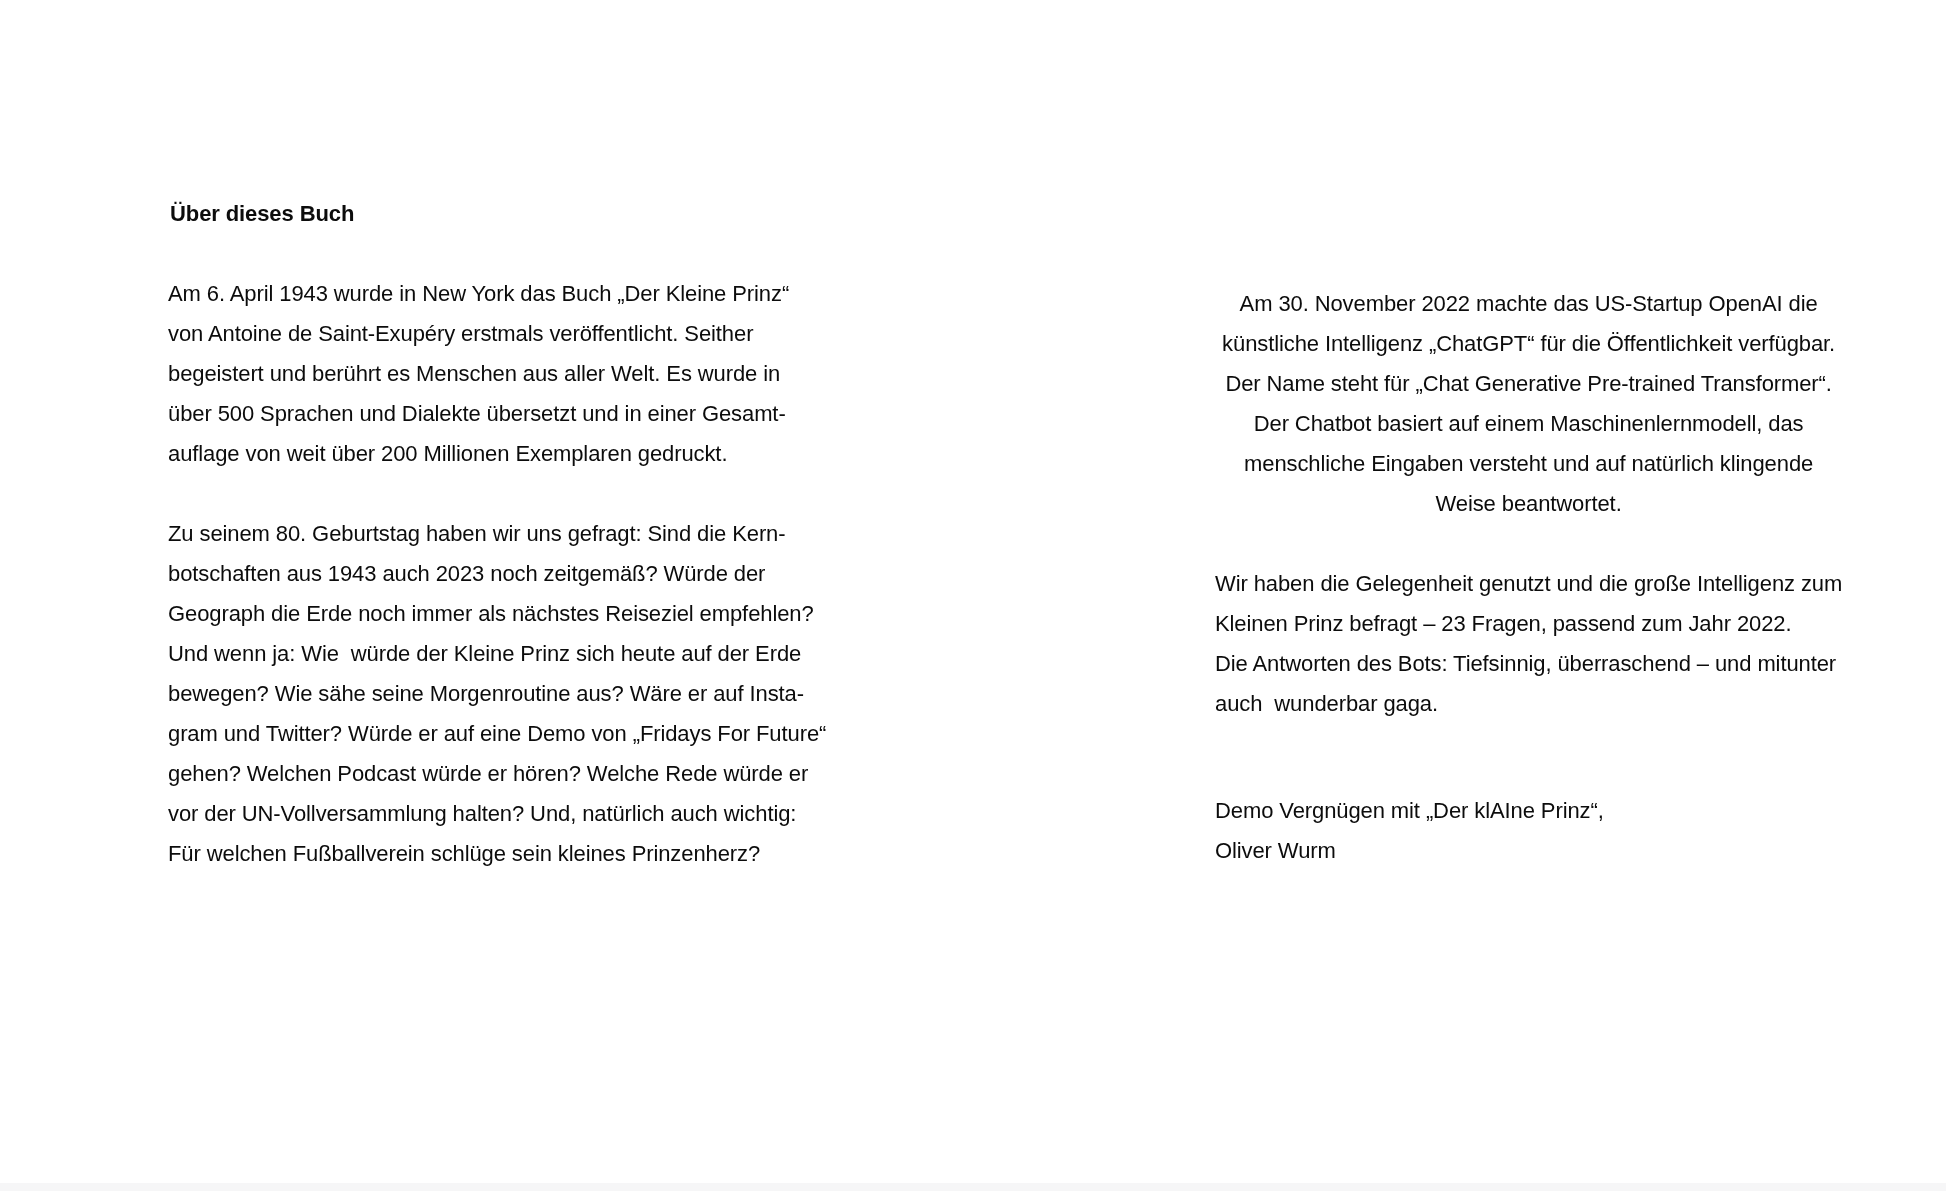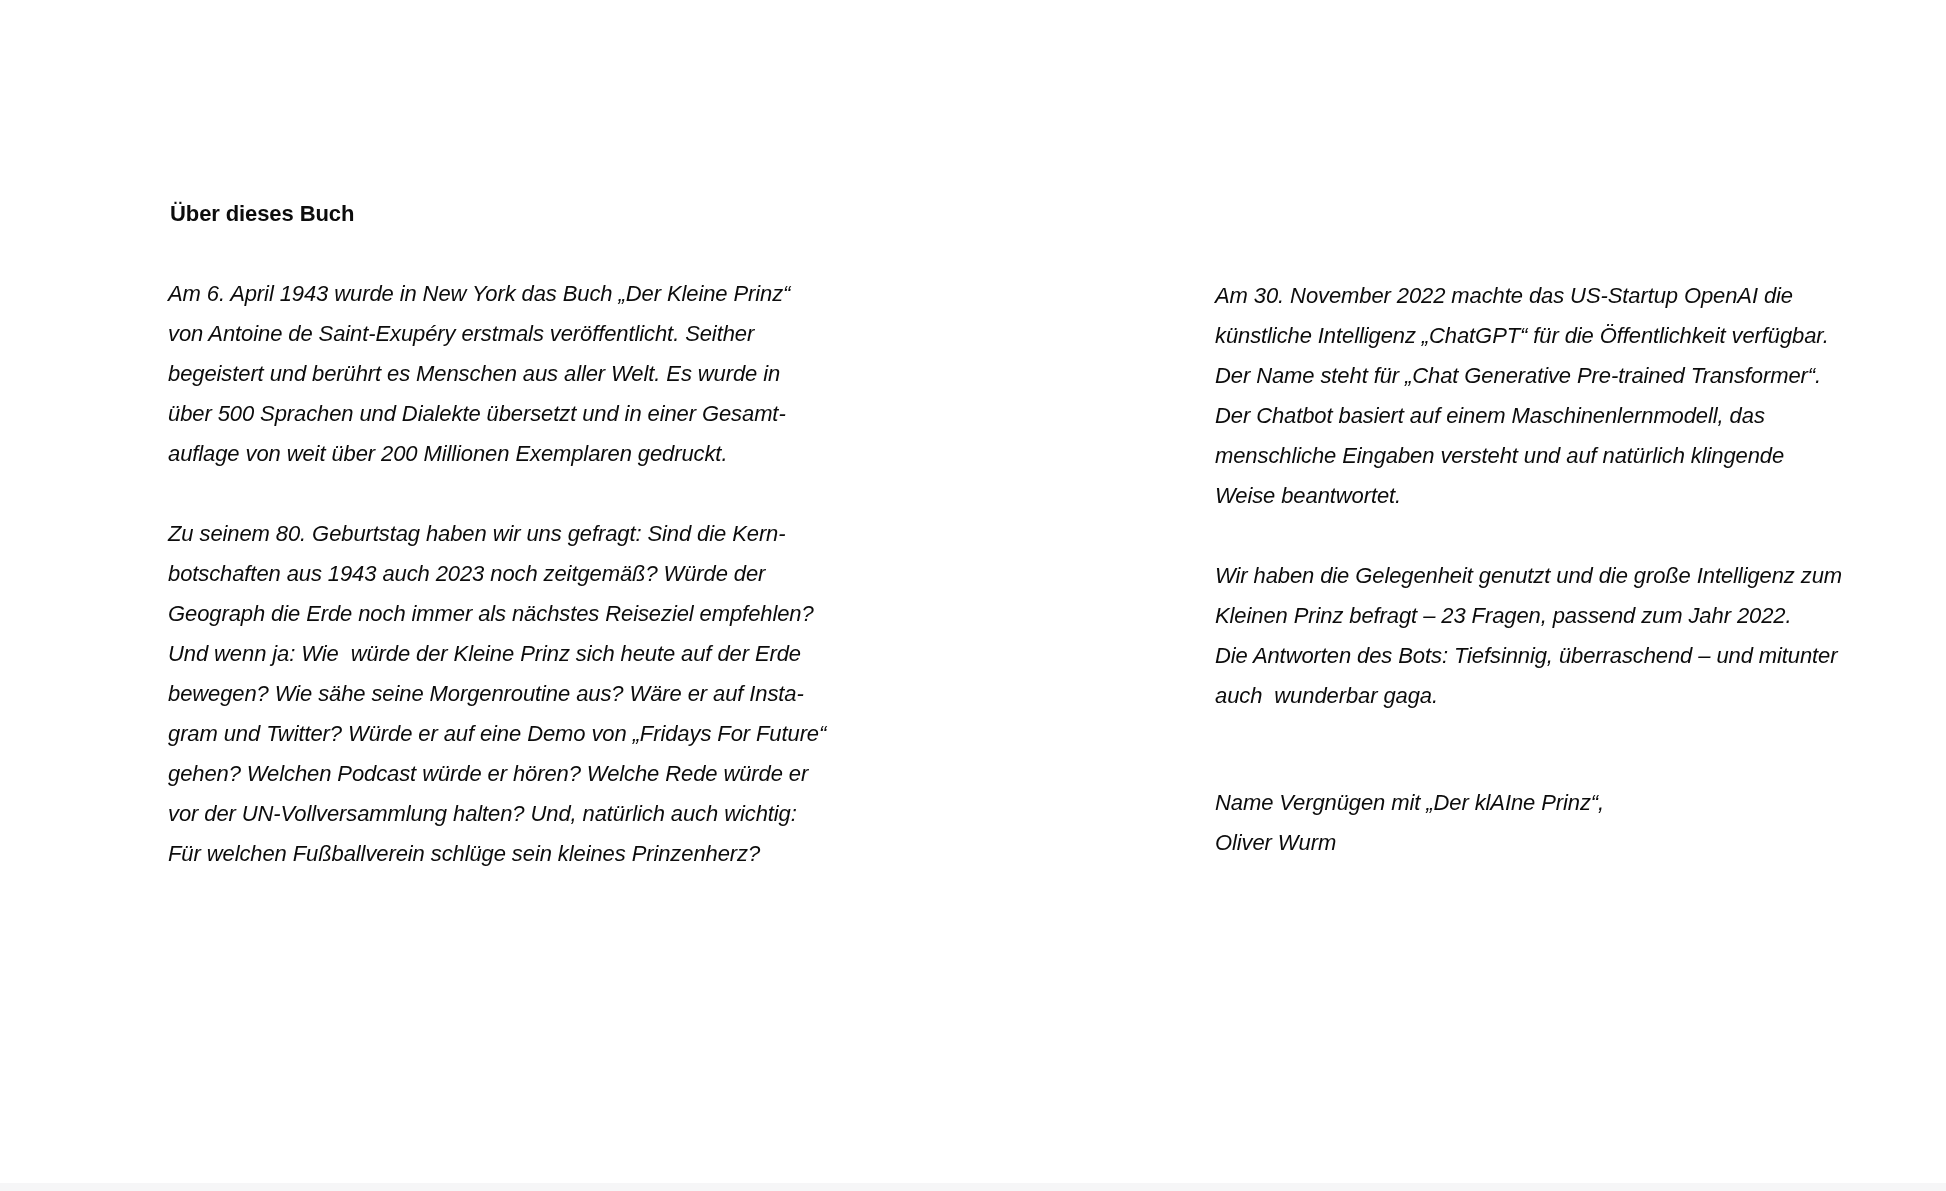--- a/index.html
+++ b/index.html
@@ -39,24 +39,24 @@
     letter-spacing: -0.1px;
     white-space: pre;
   }
   .para {
     margin: 40px 0 0 0;
     font-size: 22px;
     font-weight: 400;
     line-height: 40px;
     letter-spacing: -0.1px;
     white-space: pre;
-    font-style: italic;
   }
   .col-right .para.first {
-    margin-top: 4px;
+    margin-top: 12px;
+    text-align: center;
   }
   .para.closing {
     margin-top: 67px;
   }
   .page-bottom-edge {
     position: absolute;
     left: 0;
     right: 0;
     bottom: 0;
     height: 8px;
@@ -90,19 +90,19 @@
     <p class="para first">Am 30. November 2022 machte das US-Startup OpenAI die
 künstliche Intelligenz „ChatGPT“ für die Öffentlichkeit verfügbar.
 Der Name steht für „Chat Generative Pre-trained Transformer“.
 Der Chatbot basiert auf einem Maschinenlernmodell, das
 menschliche Eingaben versteht und auf natürlich klingende
 Weise beantwortet.</p>
     <p class="para">Wir haben die Gelegenheit genutzt und die große Intelligenz zum
 Kleinen Prinz befragt – 23 Fragen, passend zum Jahr 2022.
 Die Antworten des Bots: Tiefsinnig, überraschend – und mitunter
 auch  wunderbar gaga.</p>
-    <p class="para closing">Name Vergnügen mit „Der klAIne Prinz“,
+    <p class="para closing">Demo Vergnügen mit „Der klAIne Prinz“,
 Oliver Wurm</p>
   </div>
 
   <div class="page-bottom-edge"></div>
 
 </div>
 
 </body></html>

